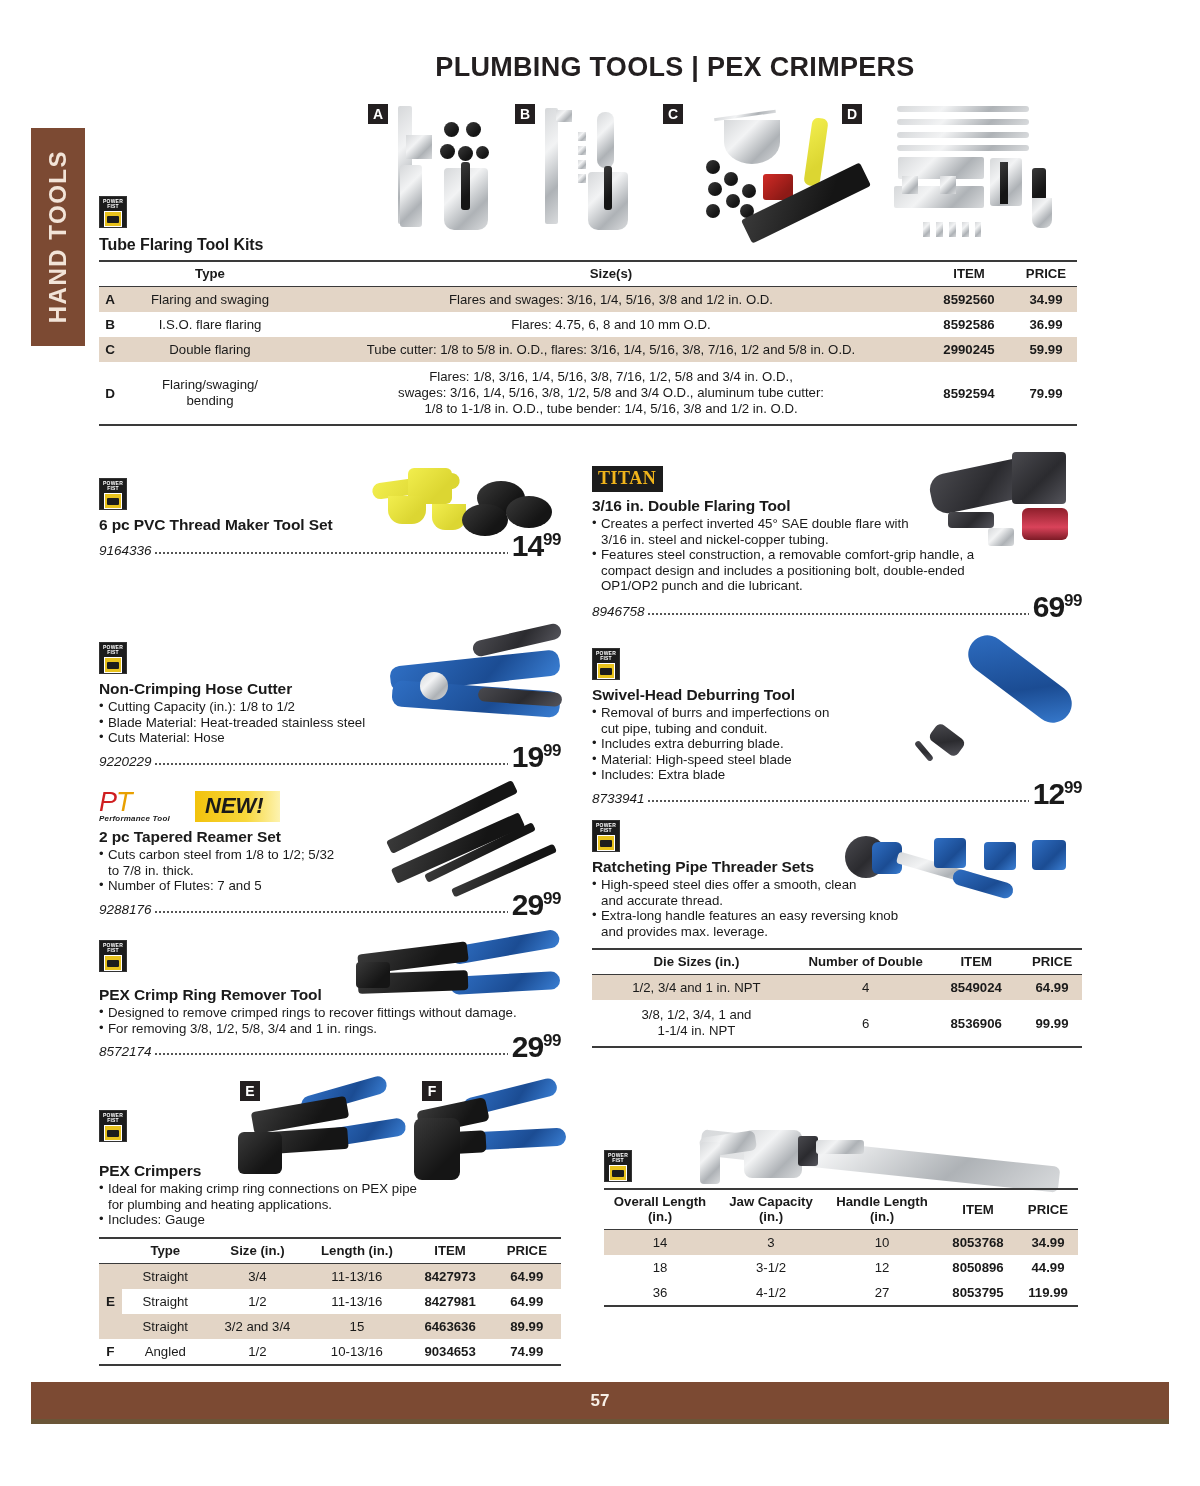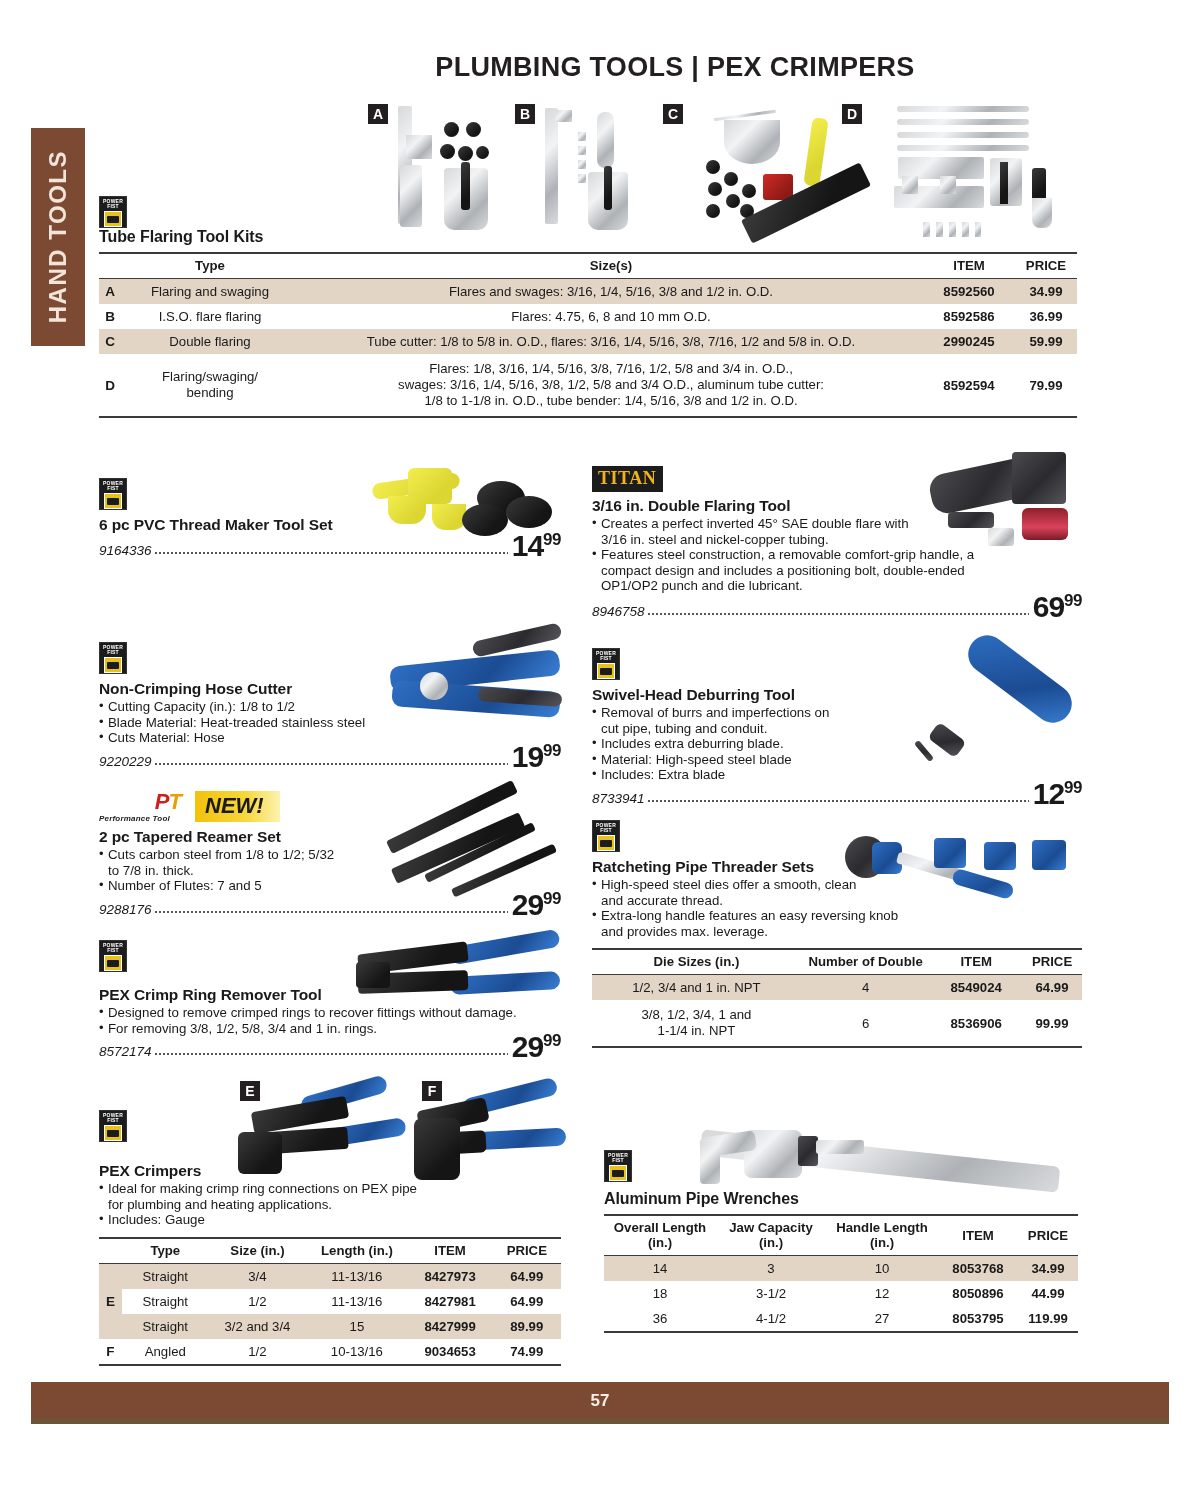--- a/index.html
+++ b/index.html
@@ -77,22 +77,22 @@
     display:inline-block;
     background:#1c1c1c; color:#f0b41b;
     font-weight:bold; font-size:18px; letter-spacing:.5px;
     padding: 2px 7px 3px 6px;
     font-family:"Liberation Serif", serif;
   }
 
   
   .pt-logo { display:flex; flex-direction:column; width:82px; }
   .pt-logo .pt-main {
-    font-size: 22px; font-weight: bold; font-style: italic;
-    line-height: 24px; letter-spacing:-1px;text-align:right;
+    font-size: 27px; font-weight: normal; font-style: italic;
+    line-height: 24px; letter-spacing:-1px;
   }
   .pt-logo .pt-p { color:#cf1e20; }
   .pt-logo .pt-t { color:#e8a000; }
   .pt-logo .pt-sub {
     font-size: 8px; font-weight: bold; font-style: italic; color:#1a1a1a;
     letter-spacing: .2px;
   }
   .new-badge {
     background: linear-gradient(90deg,#f2c20c 0%, #f7d73c 60%, #fdf3b0 100%);
     color:#1a1a1a; font-weight:bold; font-style:italic; font-size:22px;
@@ -236,21 +236,21 @@
 <div class="img metal" style="left:975px; top:222px; width:6px; height:15px;"></div>
 
 <div class="prod" style="left:99px; top:196px; width:978px;">
   <div class="pf-logo">
     <div class="pf-t1">POWER</div>
     <div class="pf-t2">FIST</div>
     <div class="pf-fist">
         <i></i>
       </div>
   </div>
-  <h3 style="font-size:16px;">Tube Flaring Tool Kits</h3>
+  <h3 style="margin-top:8px; font-size:16px;">Tube Flaring Tool Kits</h3>
   <table style="margin-top:6px;">
     <thead>
       <tr class="thead-sep">
         <th style="width:22px;"></th>
         <th style="width:178px;">Type</th>
         <th>Size(s)</th>
         <th style="width:92px;">ITEM</th>
         <th style="width:62px;">PRICE</th>
       </tr>
     </thead>
@@ -544,21 +544,21 @@
         <td>Straight</td>
         <td>1/2</td>
         <td>11-13/16</td>
         <td class="bold">8427981</td>
         <td class="bold">64.99</td>
       </tr>
       <tr class="alt">
         <td>Straight</td>
         <td>3/2 and 3/4</td>
         <td>15</td>
-        <td class="bold">8427999</td>
+        <td class="bold">6463636</td>
         <td class="bold">89.99</td>
       </tr>
       <tr class="tbl-bot">
         <td class="rowletter">F</td>
         <td>Angled</td>
         <td>1/2</td>
         <td>10-13/16</td>
         <td class="bold">9034653</td>
         <td class="bold">74.99</td>
       </tr>
@@ -574,21 +574,20 @@
 <div class="img metal" style="left:816px; top:1140px; width:48px; height:14px; border-radius:3px;"></div>
 
 <div class="prod" style="left:604px; top:1150px; width:474px;">
   <div class="pf-logo">
     <div class="pf-t1">POWER</div>
     <div class="pf-t2">FIST</div>
     <div class="pf-fist">
         <i></i>
       </div>
   </div>
-  <h3 style="margin-top:8px; font-size:16px;">Aluminum Pipe Wrenches</h3>
   <table style="margin-top:6px;">
     <thead>
       <tr class="thead-sep">
         <th style="width:112px; line-height:15px;">Overall Length<br>(in.)</th>
         <th style="width:110px; line-height:15px;">Jaw Capacity<br>(in.)</th>
         <th style="width:112px; line-height:15px;">Handle Length<br>(in.)</th>
         <th style="width:80px;">ITEM</th>
         <th style="width:60px;">PRICE</th>
       </tr>
     </thead>

